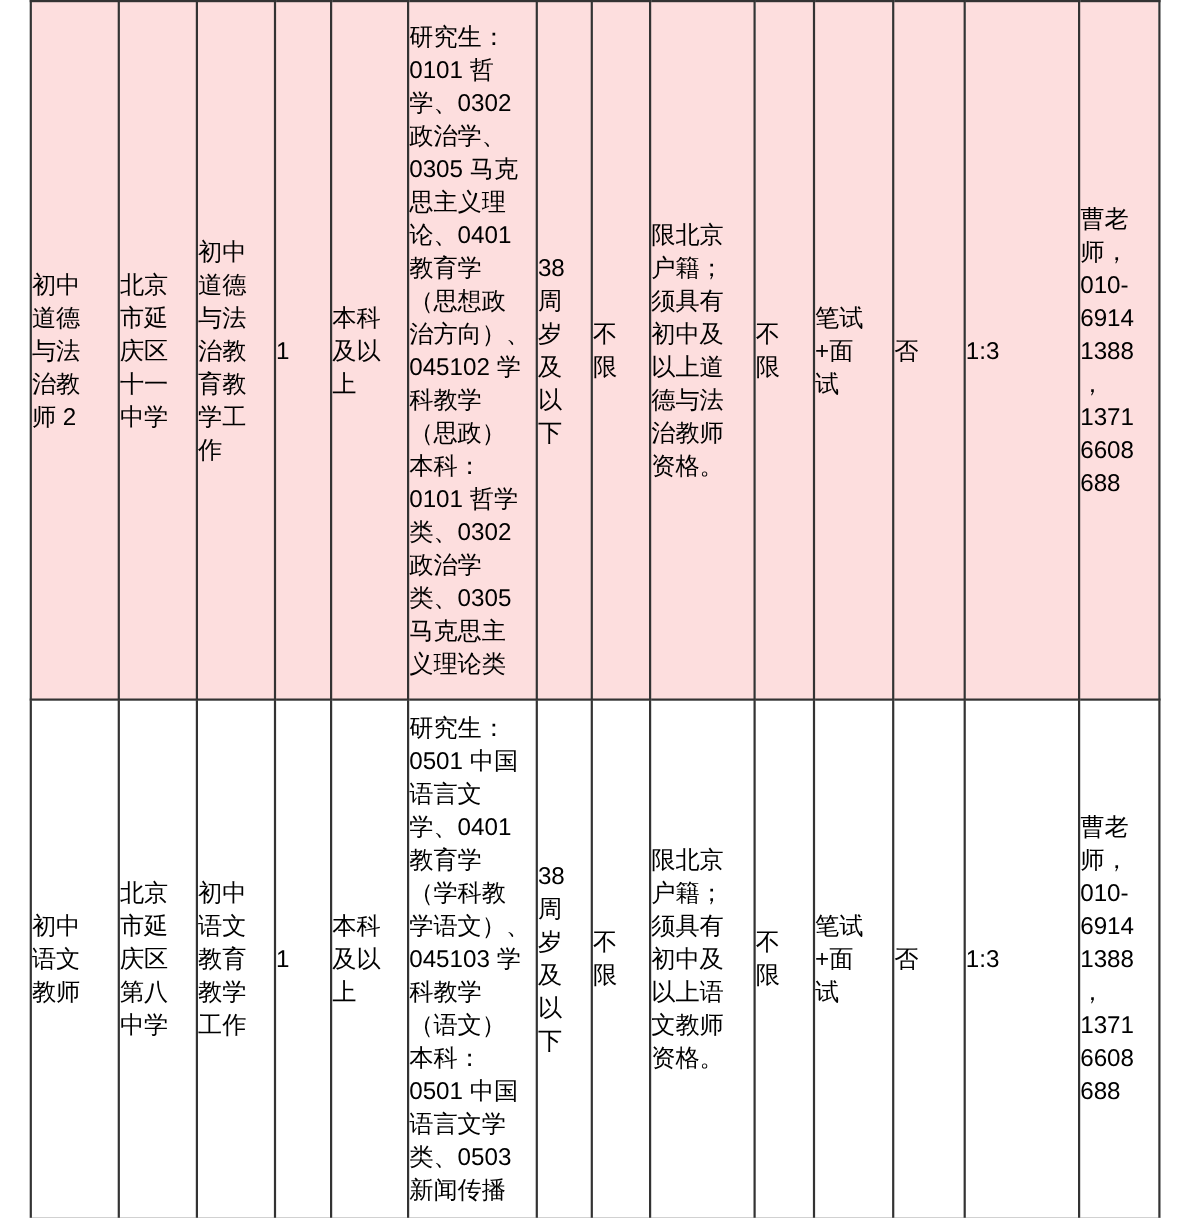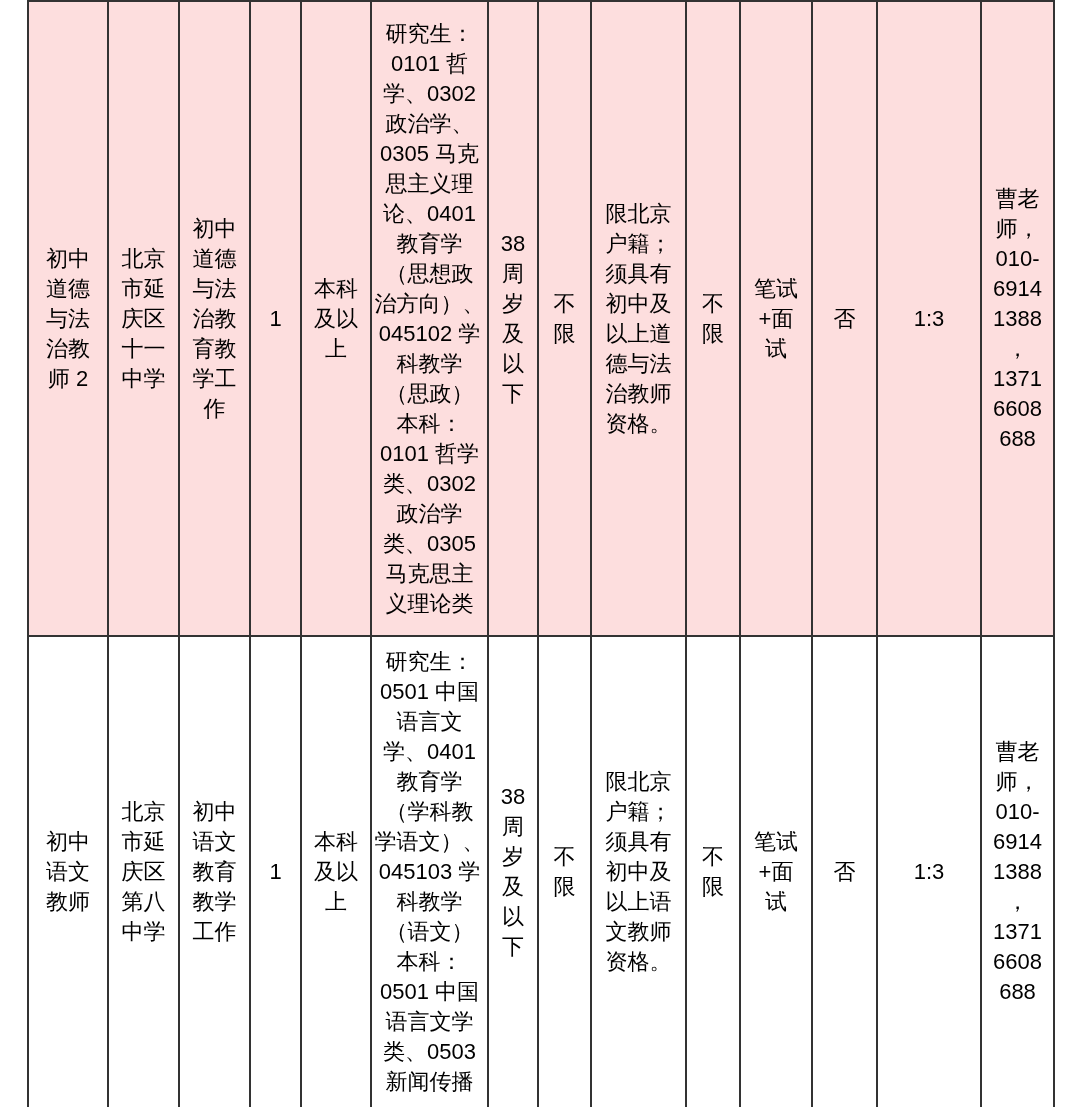--- a/index.html
+++ b/index.html
@@ -19,21 +19,20 @@
     top: 0;
     left: 27px;
   }
   table.recruit {
     border-collapse: collapse;
     table-layout: fixed;
     width: 1026px;
   }
   table.recruit td {
     border: 2px solid #333333;
-    text-align: center;
     vertical-align: middle;
     white-space: pre-line;
     font-size: 22px;
     line-height: 30px;
     color: #000000;
     padding: 0;
     overflow: hidden;
   }
   tr.row-highlight td { background: #fddede; }
   tr.row-normal td { background: #ffffff; }

